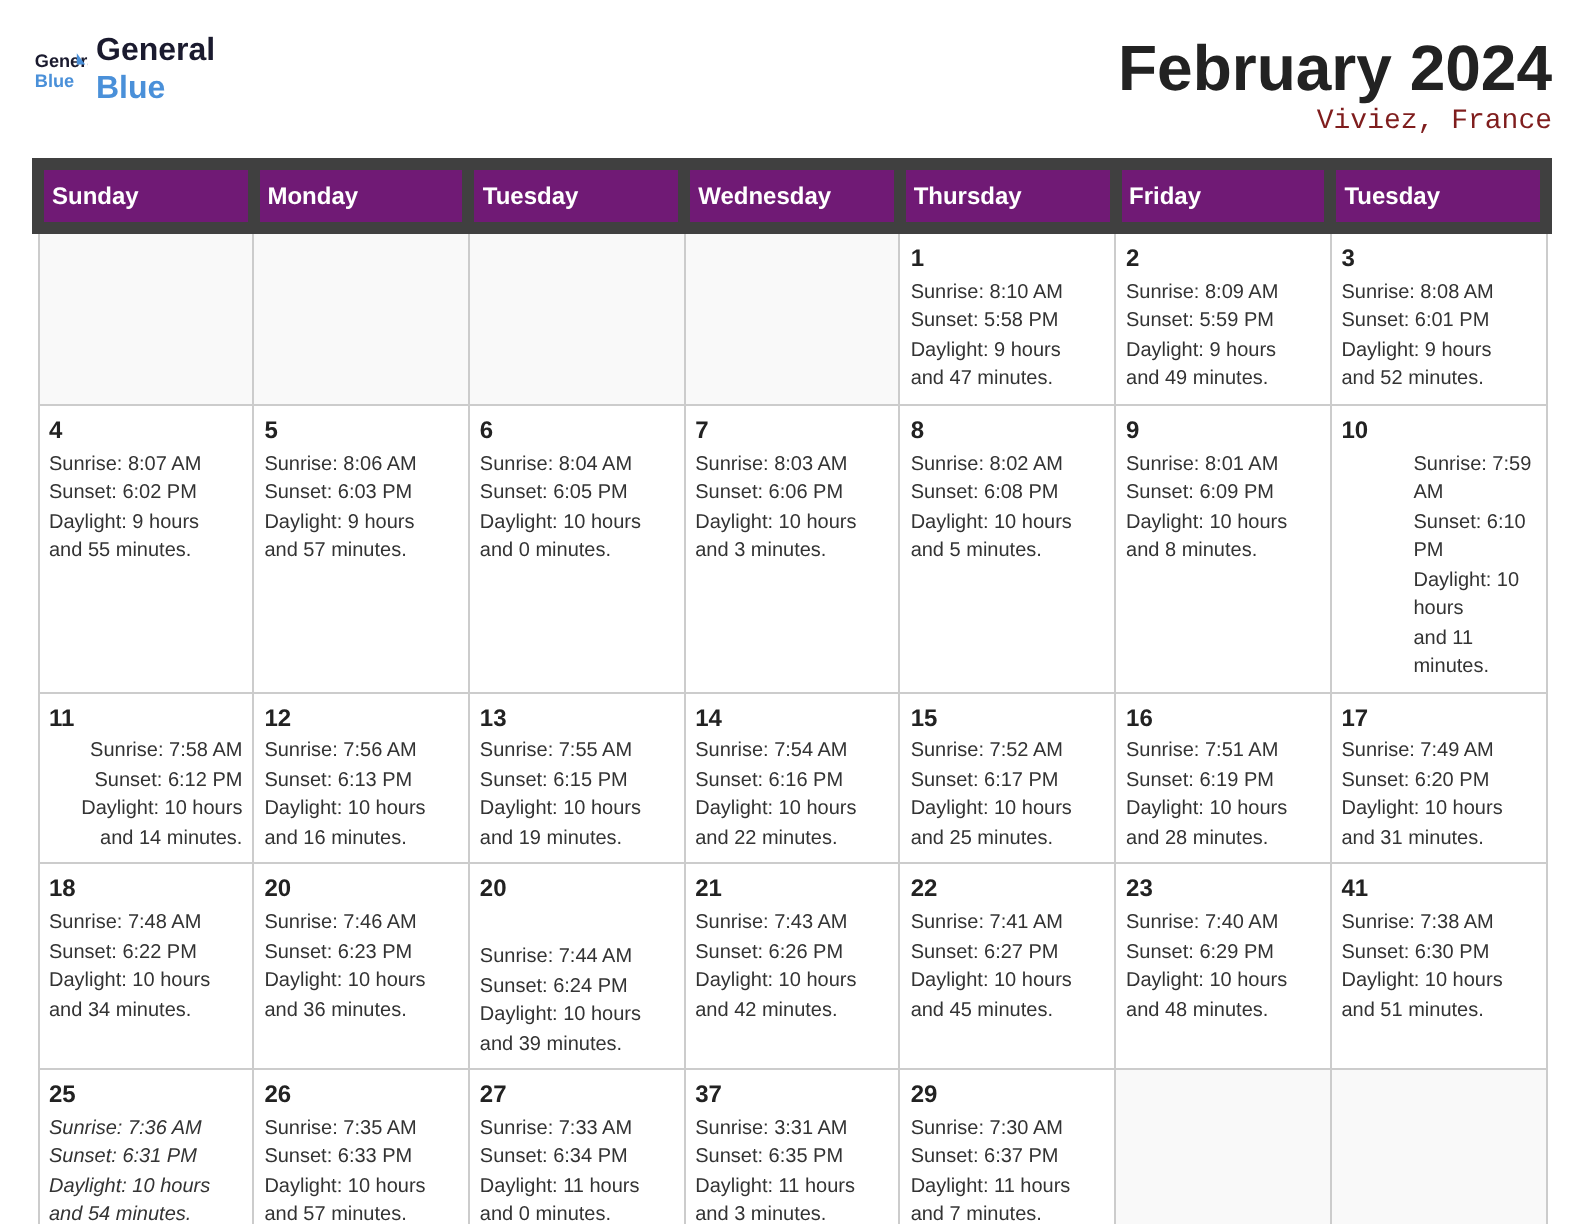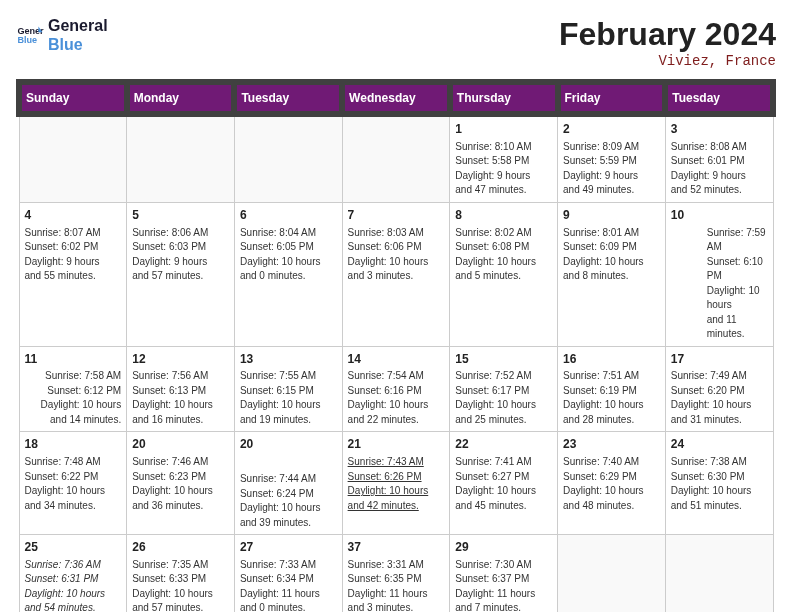--- a/index.html
+++ b/index.html
@@ -260,41 +260,41 @@
         </td>
         <td>
           <span class="day-number">20</span>
           <div class="day-info" style="white-space: pre-line; margin-top: 19px;">Sunrise: 7:44 AM
 Sunset: 6:24 PM
 Daylight: 10 hours
 and 39 minutes.</div>
         </td>
         <td>
           <span class="day-number">21</span>
-          <div class="day-info" style="white-space: pre-line; text-decoration: underline;">Sunrise: 7:43 AM
+          <div class="day-info" style="white-space: pre-line;">Sunrise: 7:43 AM
 Sunset: 6:26 PM
 Daylight: 10 hours
 and 42 minutes.</div>
         </td>
         <td>
           <span class="day-number">22</span>
           <div class="day-info" style="white-space: pre-line;">Sunrise: 7:41 AM
 Sunset: 6:27 PM
 Daylight: 10 hours
 and 45 minutes.</div>
         </td>
         <td>
           <span class="day-number">23</span>
           <div class="day-info" style="white-space: pre-line;">Sunrise: 7:40 AM
 Sunset: 6:29 PM
 Daylight: 10 hours
 and 48 minutes.</div>
         </td>
         <td>
-          <span class="day-number">24</span>
+          <span class="day-number">41</span>
           <div class="day-info" style="white-space: pre-line;">Sunrise: 7:38 AM
 Sunset: 6:30 PM
 Daylight: 10 hours
 and 51 minutes.</div>
         </td>
       </tr>
       <tr>
         <td>
           <span class="day-number">25</span>
           <div class="day-info" style="white-space: pre-line; font-style: italic;">Sunrise: 7:36 AM

